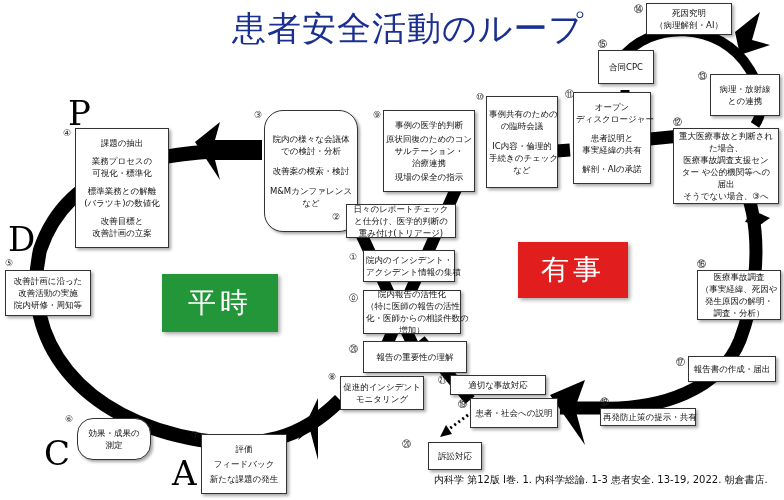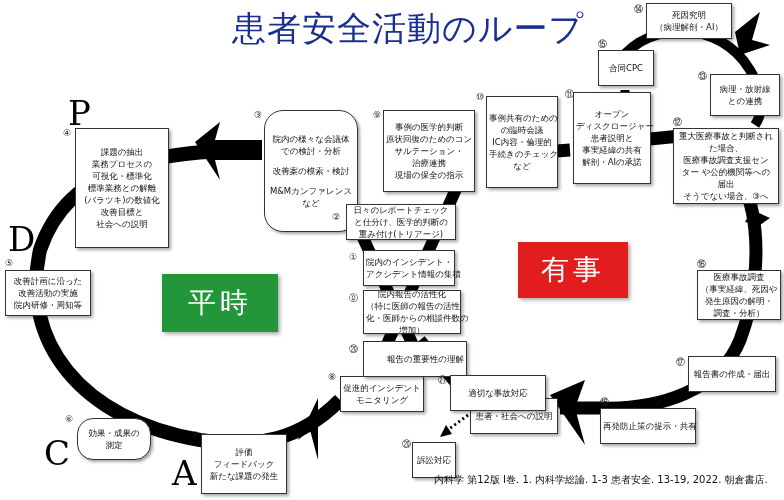--- a/index.html
+++ b/index.html
@@ -1,19 +1,19 @@
 <!DOCTYPE html>
 <html><head>
 <meta charset="utf-8">
 <style>
   html, body { margin: 0; padding: 0; background: #ffffff; }
   body { width: 784px; height: 500px; position: relative; overflow: hidden; font-family: "DejaVu Sans", sans-serif; }
   #loop-svg { position: absolute; left: 0; top: 0; width: 784px; height: 500px; }
   .title { position: absolute; left: 232px; top: 6px; font-size: 34px; color: #1a2f8f; letter-spacing: 1px; white-space: nowrap; }
-  .box { position: absolute; background: #fff; border: 1px solid #333; box-shadow: 2px 2px 3px rgba(0,0,0,0.35); font-size: 8.5px; line-height: 12px; text-align: center; color: #111; box-sizing: border-box; padding: 17px 2px; display: flex; flex-direction: column; justify-content: center; }
+  .box { position: absolute; background: #fff; border: 1px solid #333; box-shadow: 2px 2px 3px rgba(0,0,0,0.35); font-size: 8.5px; line-height: 12px; text-align: center; color: #111; box-sizing: border-box; padding: 8px 2px; display: flex; flex-direction: column; justify-content: center; }
   .box .line { display: block; white-space: nowrap; }
   .box .gap { height: 8px; }
   .num { position: absolute; font-size: 9px; color: #222; }
   .pdca { position: absolute; font-family: "DejaVu Serif", serif; font-size: 34px; color: #000; line-height: 1; }
   .state { position: absolute; color: #ffffff; font-size: 28px; display: flex; align-items: center; justify-content: center; box-shadow: 2px 2px 4px rgba(0,0,0,0.35); letter-spacing: 4px; }
   .citation { position: absolute; left: 434px; top: 473px; font-size: 10px; color: #111; white-space: nowrap; }
 </style>
 </head>
 <body>
 
@@ -63,21 +63,21 @@
     <div class="box" style="left: 75px; top: 128px; width: 94px; height: 120px;">
       <span class="line">課題の抽出</span>
       <span class="gap"></span>
       <span class="line">業務プロセスの</span>
       <span class="line">可視化・標準化</span>
       <span class="gap"></span>
       <span class="line">標準業務との解離</span>
       <span class="line">(バラツキ)の数値化</span>
       <span class="gap"></span>
       <span class="line">改善目標と</span>
-      <span class="line">社会への説明</span>
+      <span class="line">改善計画の立案</span>
     </div>
     <div class="num" style="left: 5px; top: 258px;">⑤</div>
     <div class="box" style="left: 5px; top: 270px; width: 86px; height: 46px;">
       <span class="line">改善計画に沿った</span>
       <span class="line">改善活動の実施</span>
       <span class="gap"></span>
       <span class="line">院内研修・周知等</span>
     </div>
     <div class="num" style="left: 65px; top: 414px;">⑥</div>
     <div class="box" style="left: 77px; top: 418px; width: 74px; height: 42px; border-radius: 16px;">
@@ -109,21 +109,21 @@
       <span class="line">アクシデント情報の集積</span>
     </div>
     <div class="num" style="left: 349px; top: 292px;">⓪</div>
     <div class="box" style="left: 363px; top: 290px; width: 98px; height: 44px;">
       <span class="line">院内報告の活性化</span>
       <span class="line">（特に医師の報告の活性</span>
       <span class="line">化・医師からの相談件数の</span>
       <span class="line">増加）</span>
     </div>
     <div class="num" style="left: 349px; top: 343px;">⑳</div>
-    <div class="box" style="left: 363px; top: 341px; width: 104px; height: 24px; text-align: right;">
+    <div class="box" style="left: 363px; top: 341px; width: 104px; height: 32px;">
       <span class="line">報告の重要性の理解</span>
     </div>
     <div class="num" style="left: 373px; top: 110px;">⑨</div>
     <div class="box" style="left: 383px; top: 110px; width: 92px; height: 82px;">
       <span class="line">事例の医学的判断</span>
       <span class="gap"></span>
       <span class="line">原状回復のためのコン</span>
       <span class="line">サルテーション・</span>
       <span class="line">治療連携</span>
       <span class="gap"></span>
@@ -185,21 +185,21 @@
     </div>
     <div class="num" style="left: 600px; top: 396px;">⑱</div>
     <div class="box" style="left: 600px; top: 408px; width: 96px; height: 16px;">
       <span class="line">再発防止策の提示・共有</span>
     </div>
     <div class="num" style="left: 458px; top: 398px;">⑲</div>
     <div class="box" style="left: 470px; top: 398px; width: 88px; height: 30px;">
       <span class="line">患者・社会への説明</span>
     </div>
     <div class="num" style="left: 402px; top: 438px;">⑳</div>
-    <div class="box" style="left: 412px; top: 442px; width: 44px; height: 28px; text-align: center;">
+    <div class="box" style="left: 428px; top: 442px; width: 54px; height: 28px; text-align: center;">
       <span class="line">訴訟対応</span>
     </div>
     <div class="num" style="left: 438px; top: 375px;">㉑</div>
     <div class="box" style="left: 450px; top: 375px; width: 96px; height: 20px;">
       <span class="line">適切な事故対応</span>
     </div>
   </div>
 
 <div class="citation">内科学 第12版 Ⅰ巻. 1. 内科学総論. 1-3 患者安全. 13-19, 2022. 朝倉書店.</div>
 

